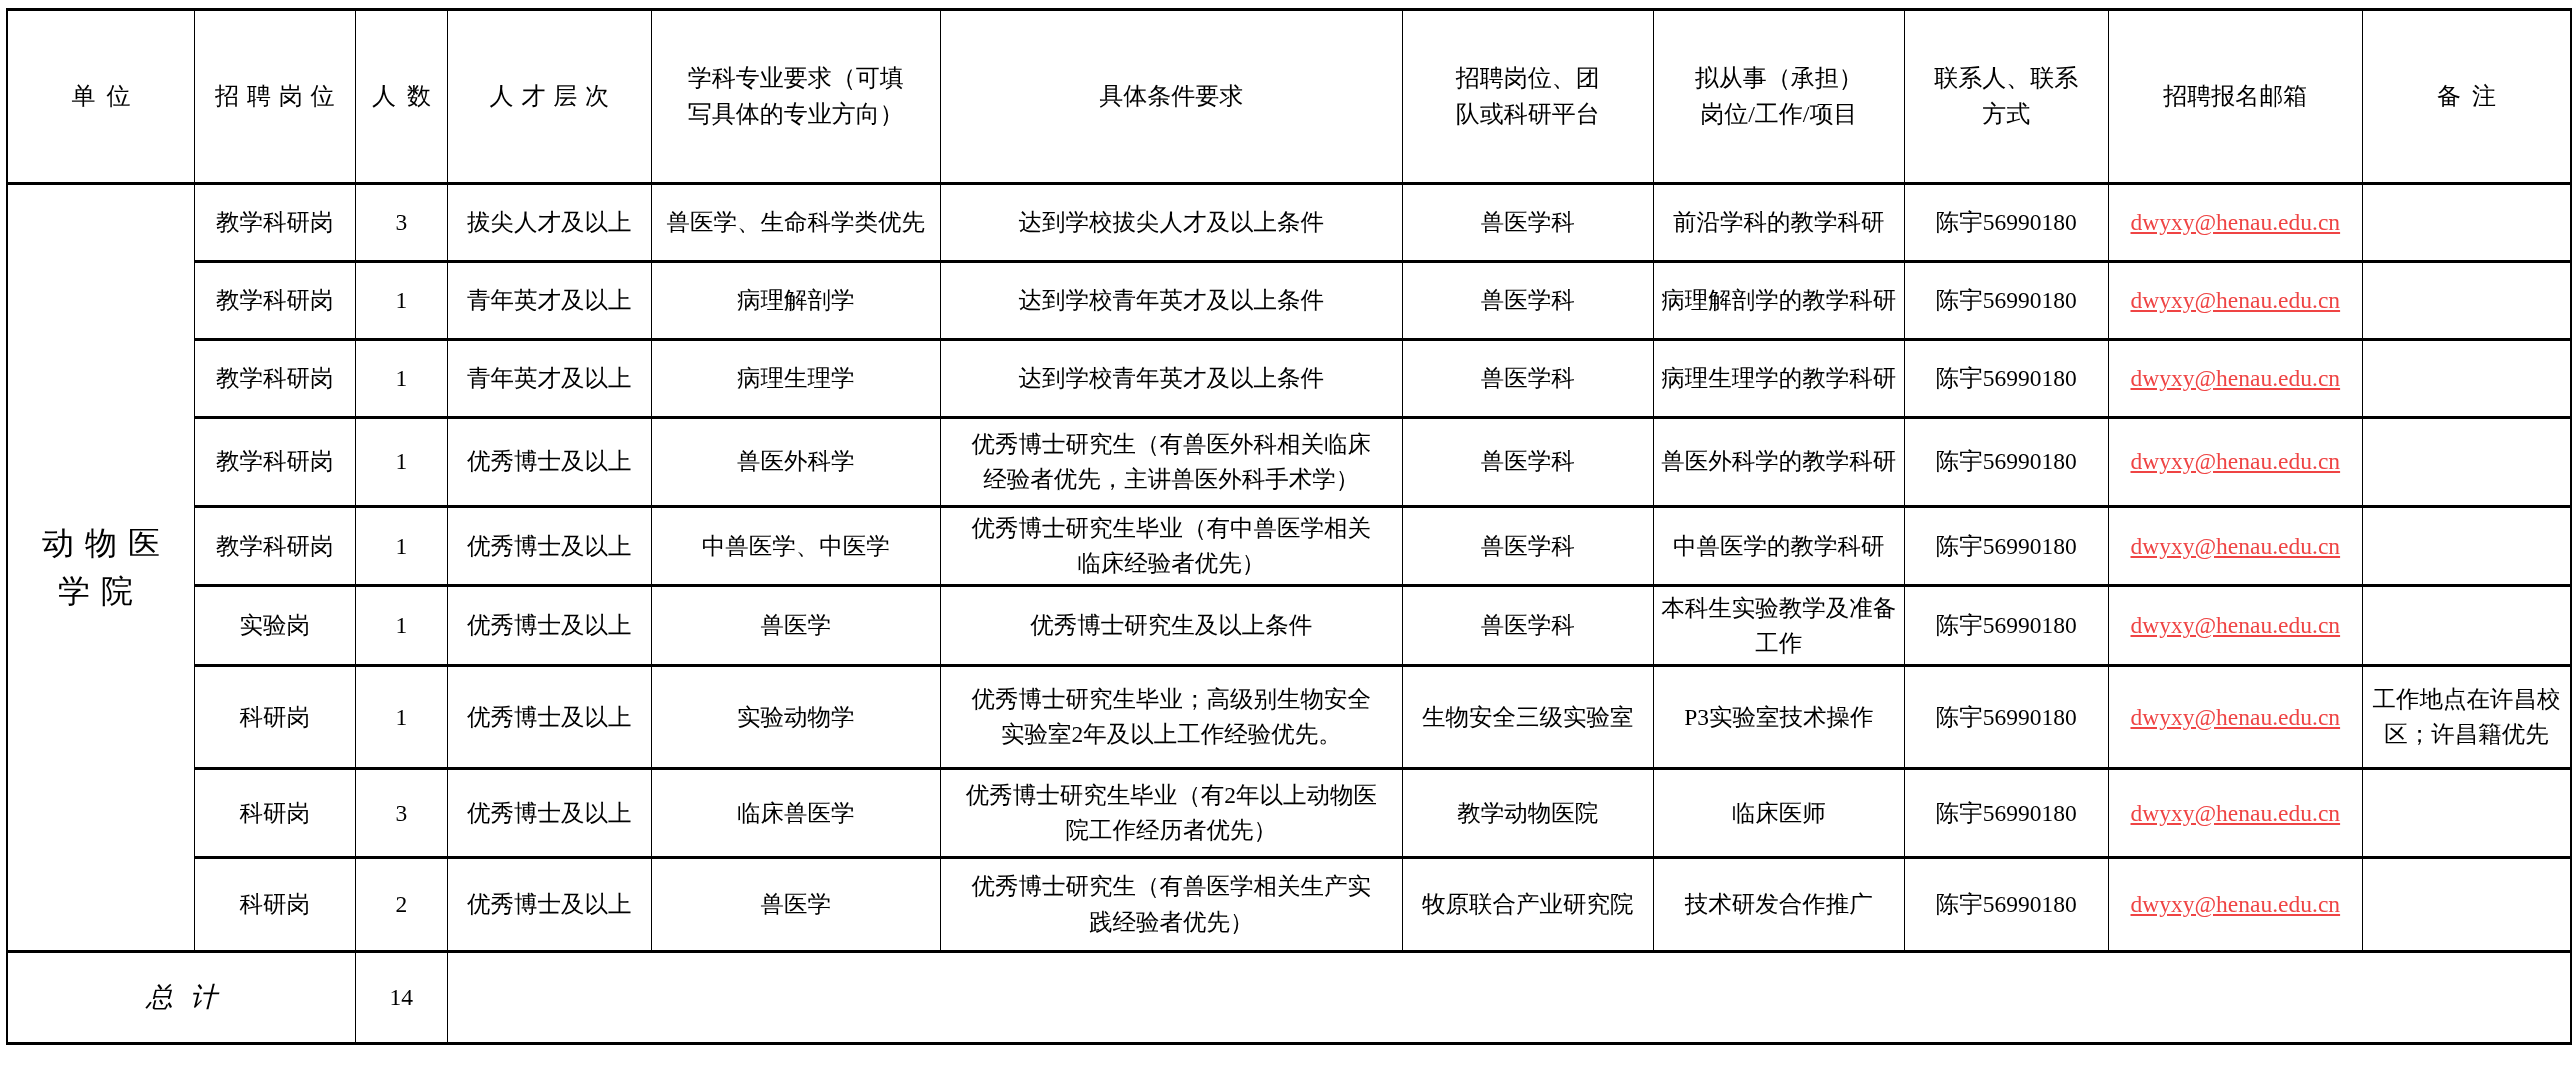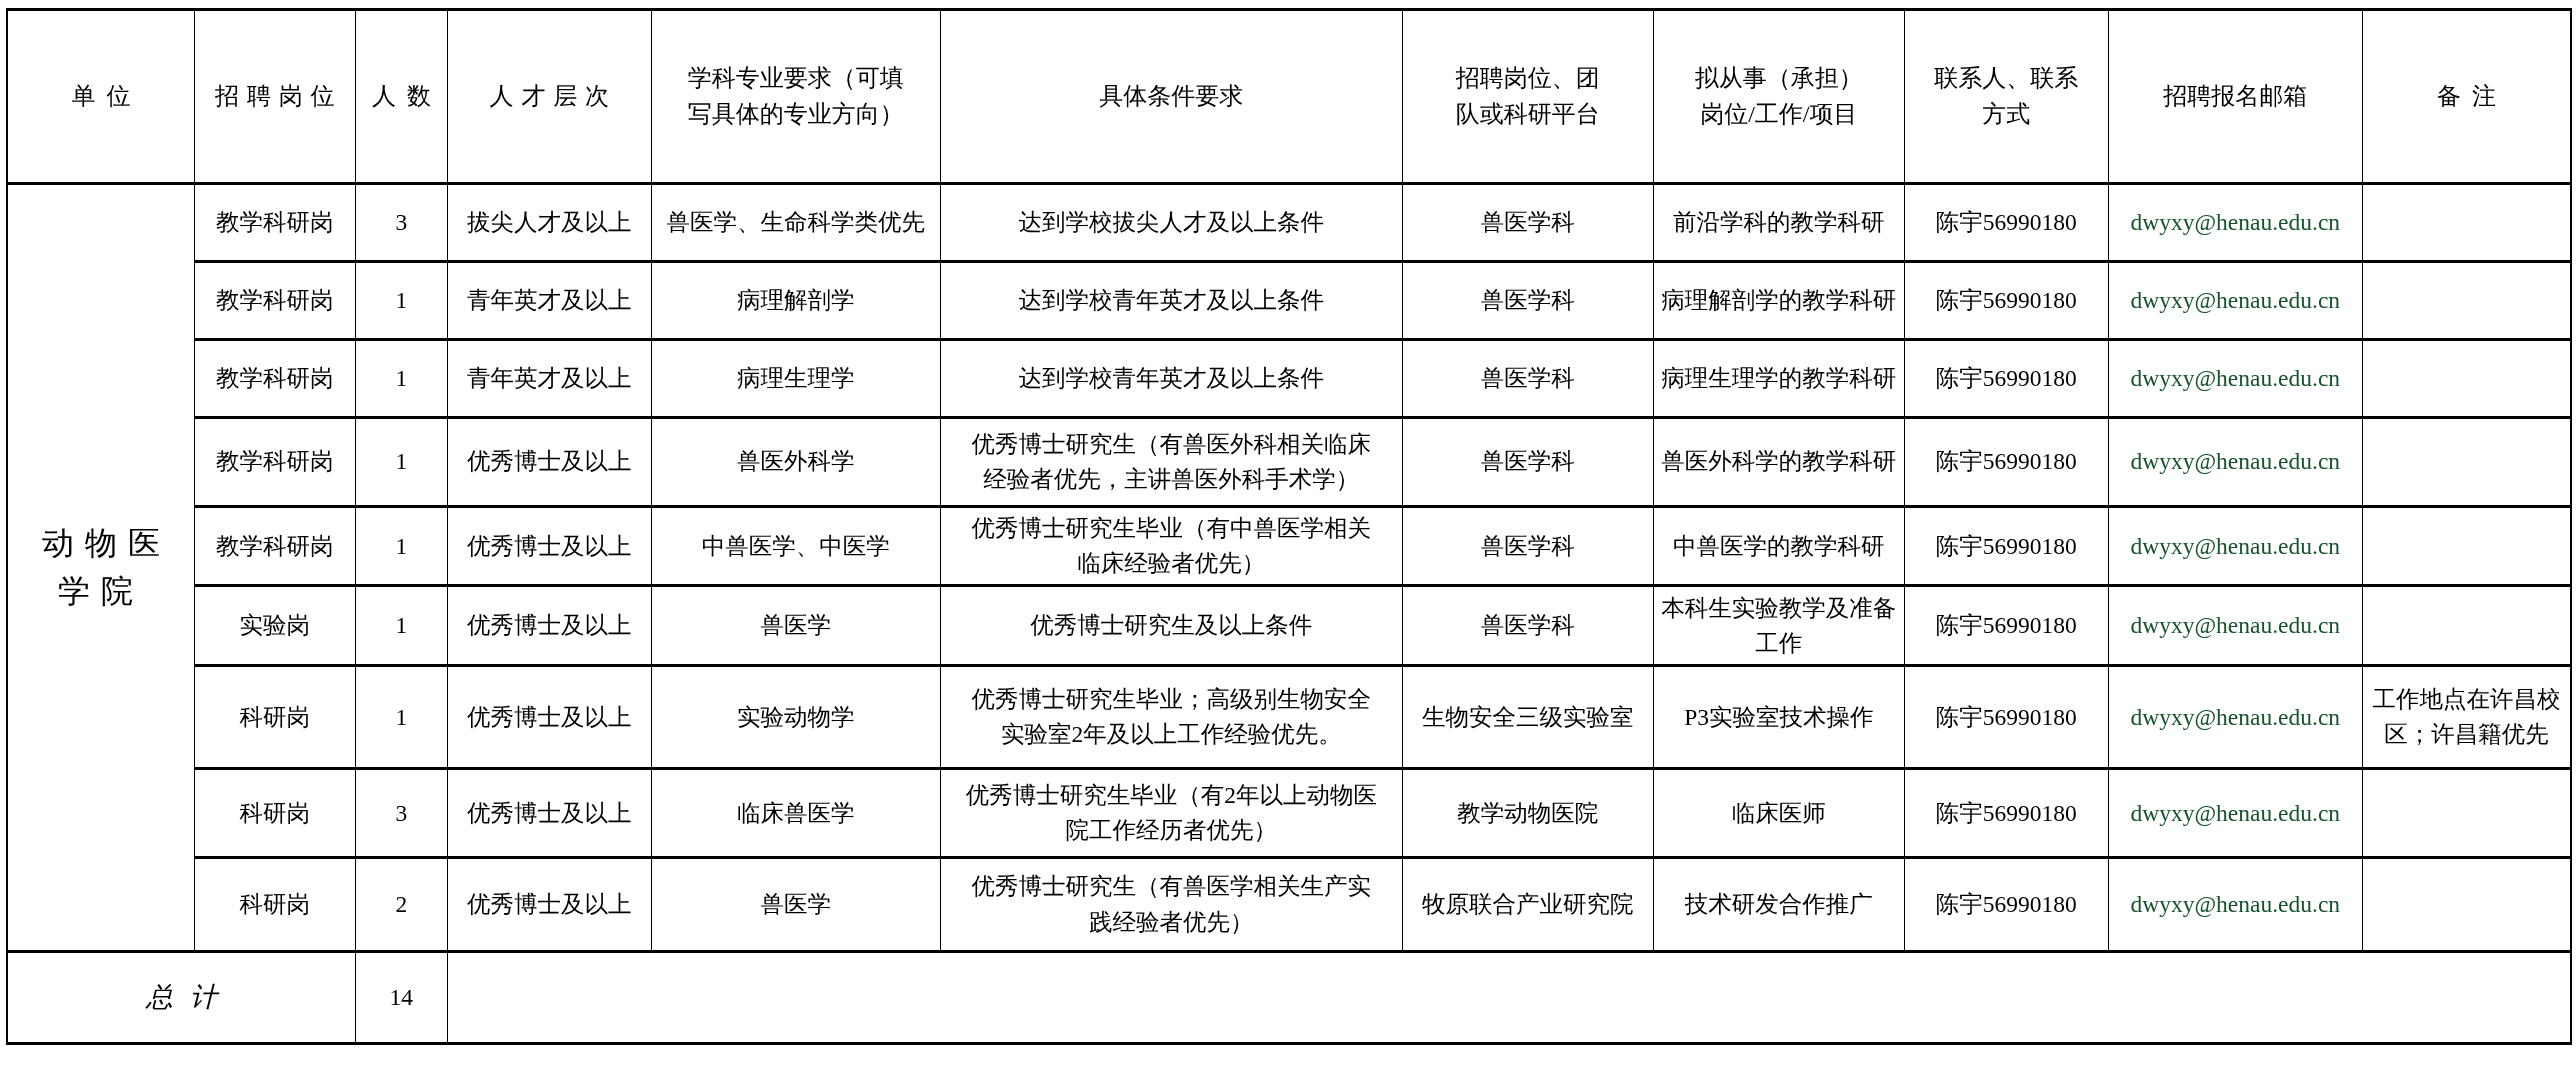--- a/index.html
+++ b/index.html
@@ -39,21 +39,22 @@
   td{font-size:23.5px;}
   
   tr.hdr th:nth-child(1){letter-spacing:11px;text-indent:11px;}
   tr.hdr th:nth-child(2){letter-spacing:7.8px;text-indent:7.8px;}
   tr.hdr th:nth-child(3){letter-spacing:11px;text-indent:11px;text-align:right;}
   tr.hdr th:nth-child(4){letter-spacing:7.8px;text-indent:7.8px;margin-top:28px;}
   tr.hdr th:nth-child(11){letter-spacing:11px;text-indent:11px;text-align:center;}
   td.unit-cell{font-size:32px;letter-spacing:11px;text-indent:11px;}
   td.total-label{font-size:27px;letter-spacing:17px;text-indent:17px;font-style:italic;}
   td.email a{
-    color:#14532d;
+    color:#ef4444;
+    text-decoration:underline;
     cursor:pointer;
   }
 </style>
 </head>
 <body>
 
 <table class="recruit">
   <colgroup>
     <col style="width:187px">
       <col style="width:161px">

